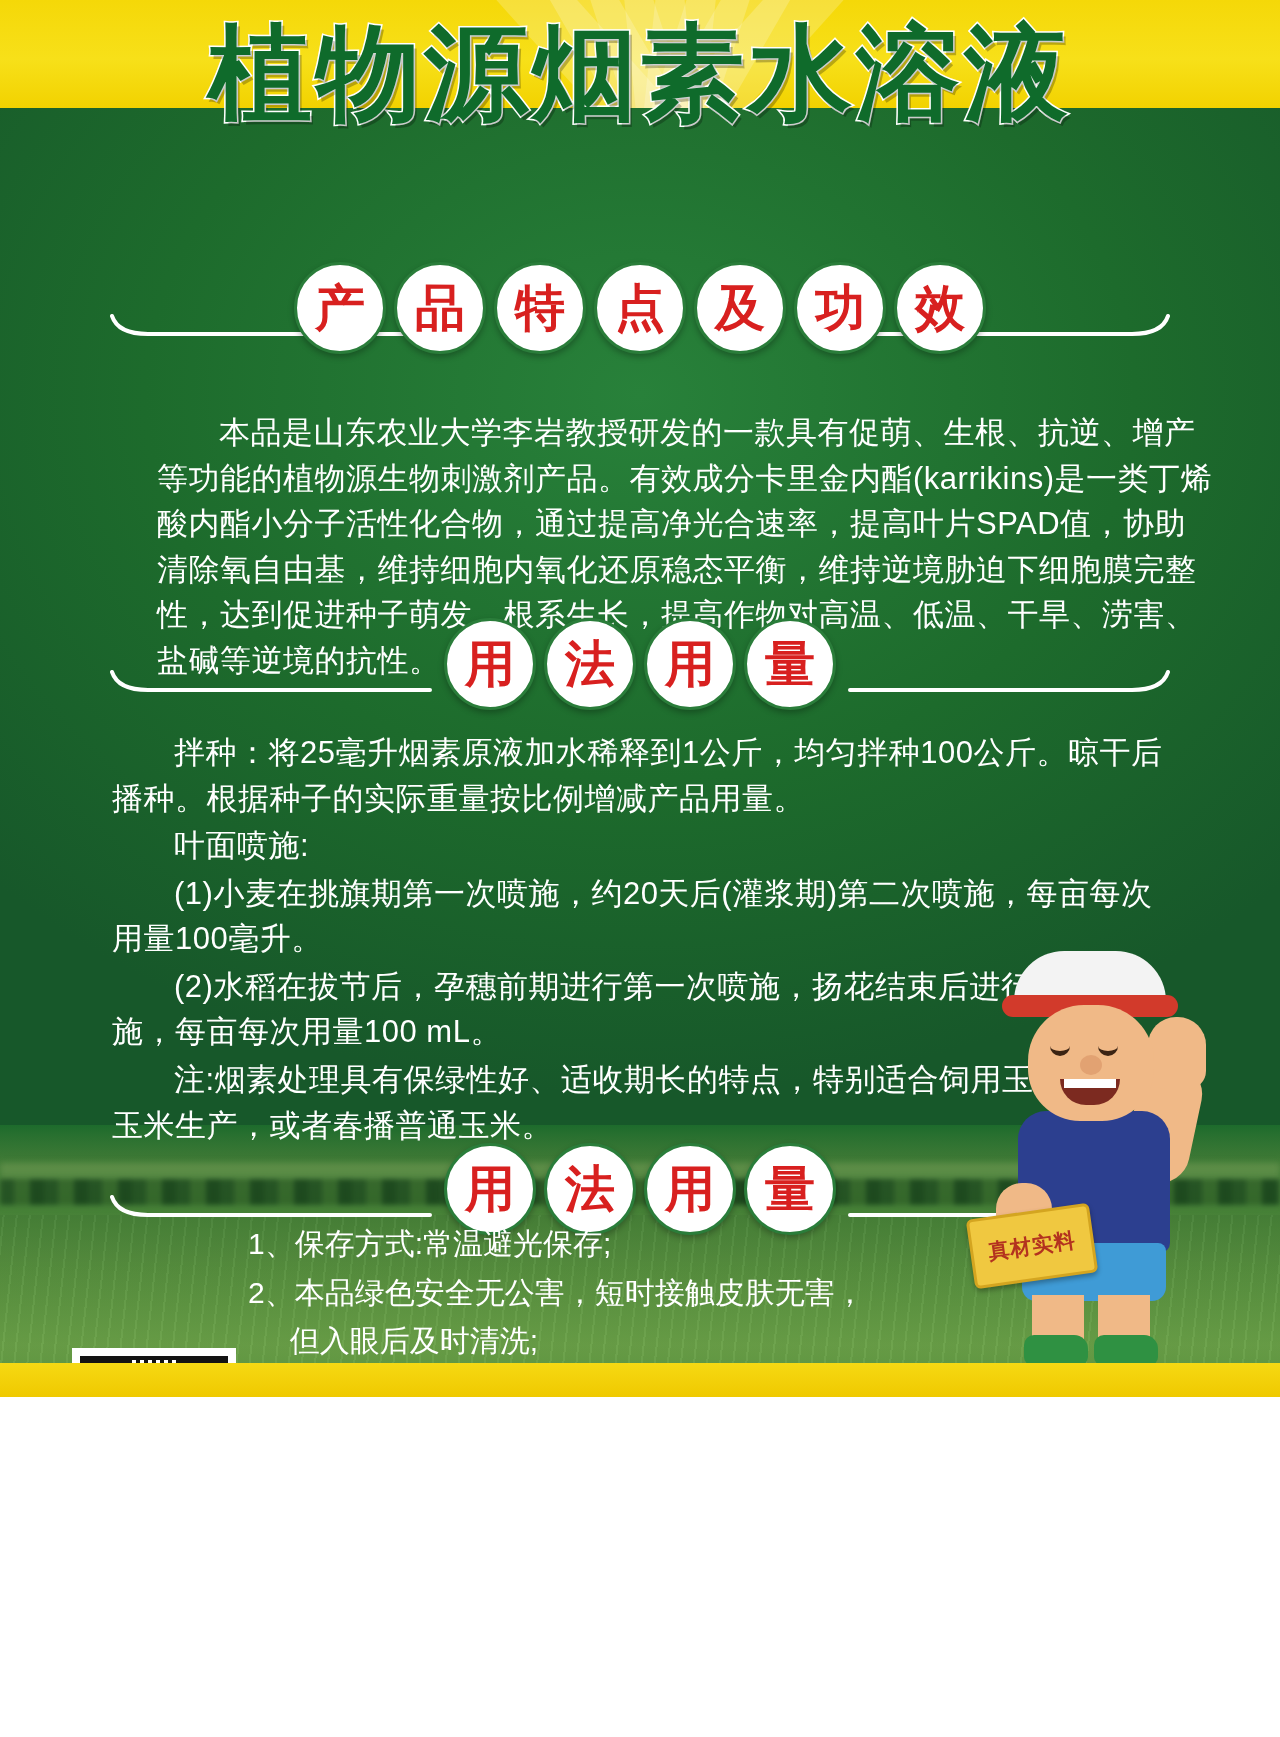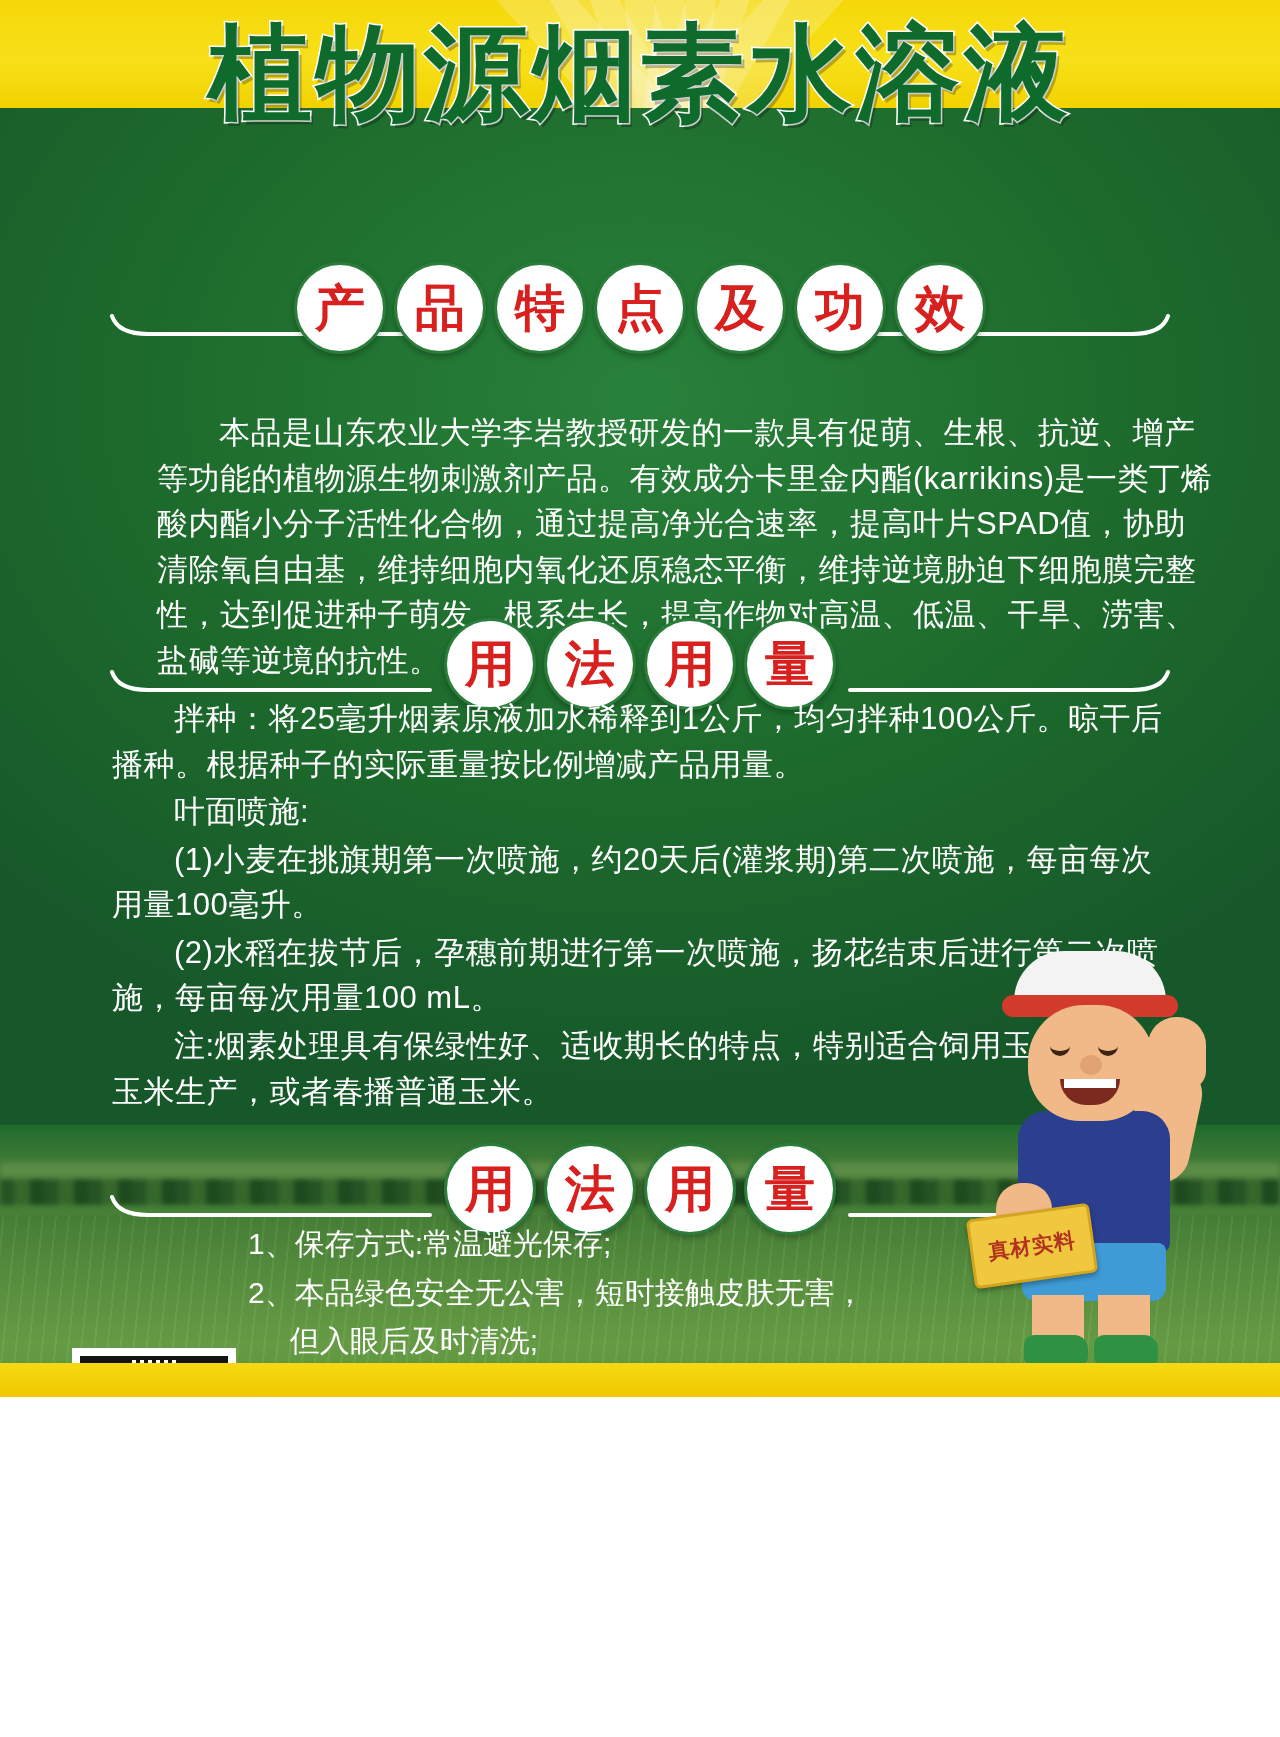--- a/index.html
+++ b/index.html
@@ -443,21 +443,21 @@
       </svg>
     </div>
     <div class="sh-circles">
       <div class="sh-circle">用</div>
       <div class="sh-circle">法</div>
       <div class="sh-circle">用</div>
       <div class="sh-circle">量</div>
     </div>
   </div>
 
-  <div class="body-text" style="left: 112px; top: 696px; width: 1056px;">
+  <div class="body-text" style="left: 112px; top: 730px; width: 1056px;">
     <p class="indent">拌种：将25毫升烟素原液加水稀释到1公斤，均匀拌种100公斤。晾干后播种。根据种子的实际重量按比例增减产品用量。</p>
     <p class="indent">叶面喷施:</p>
     <p class="indent">(1)小麦在挑旗期第一次喷施，约20天后(灌浆期)第二次喷施，每亩每次用量100毫升。</p>
     <p class="indent">(2)水稻在拔节后，孕穗前期进行第一次喷施，扬花结束后进行第二次喷施，每亩每次用量100 mL。</p>
     <p class="indent">注:烟素处理具有保绿性好、适收期长的特点，特别适合饲用玉米和鲜食玉米生产，或者春播普通玉米。</p>
   </div>
 
   <div class="section-header" style="top: 1143px;">
     <div class="sh-rail">
       <svg width="1280" height="30" viewBox="0 0 1280 30">

